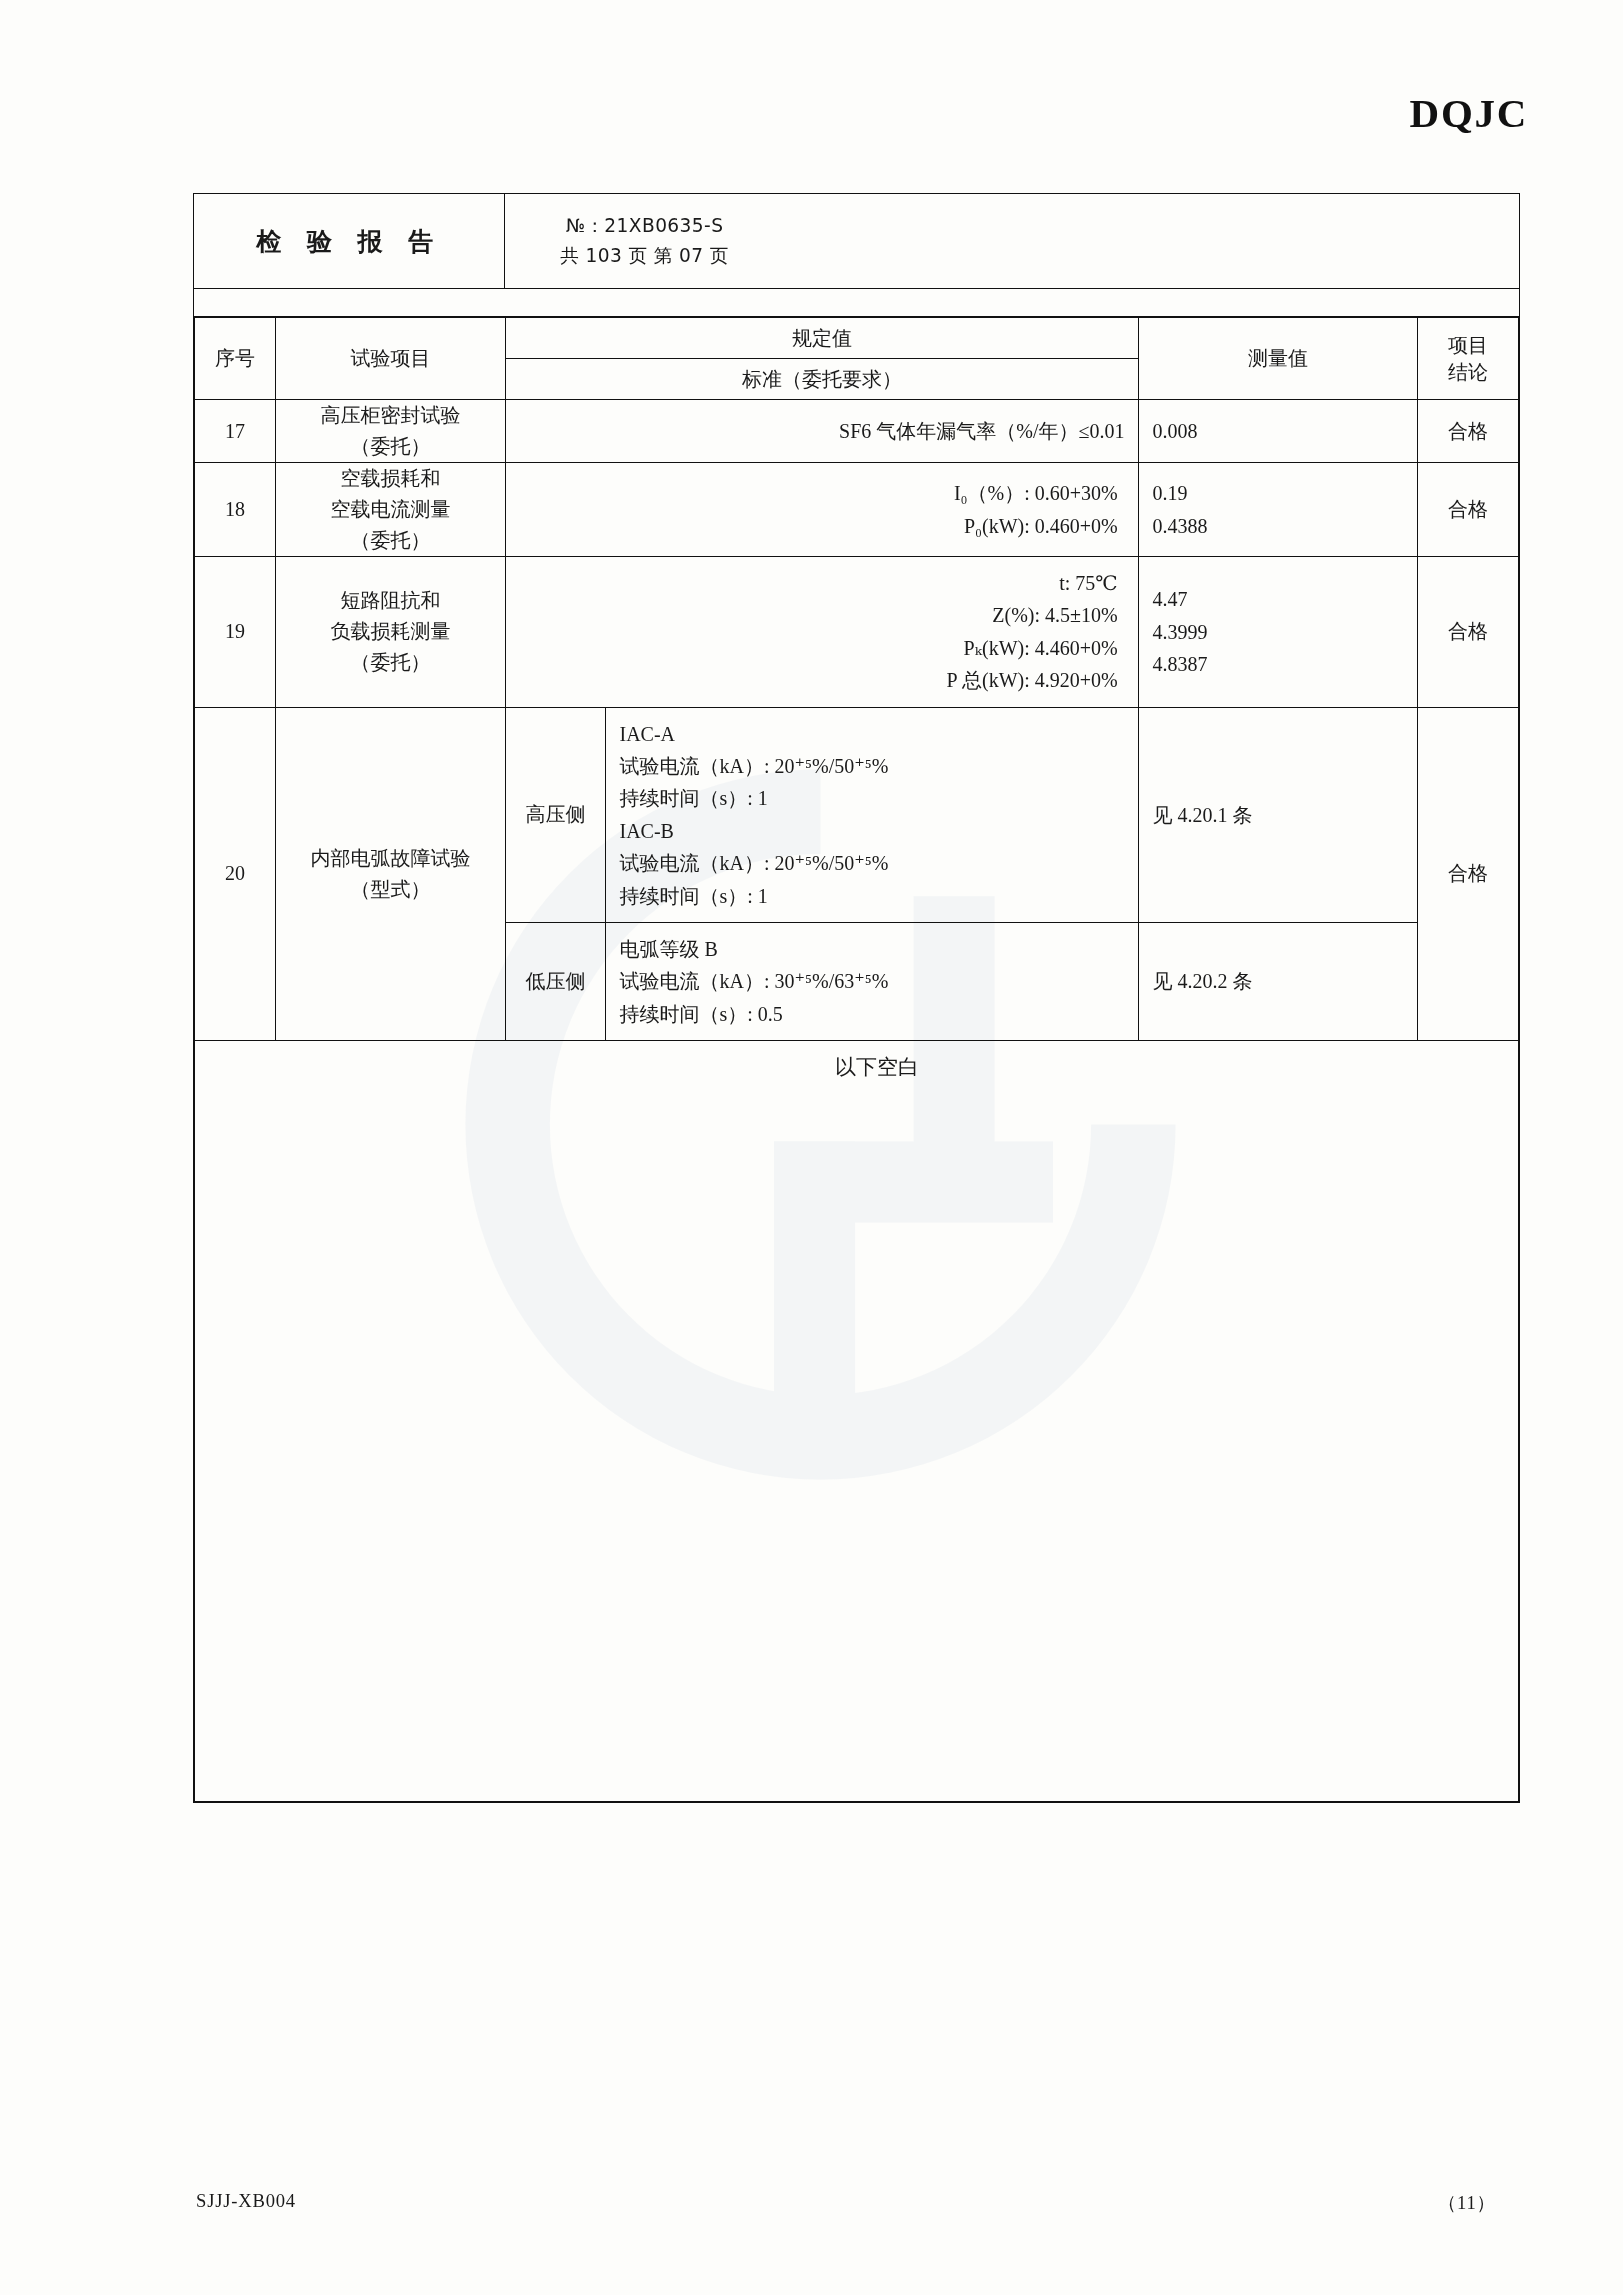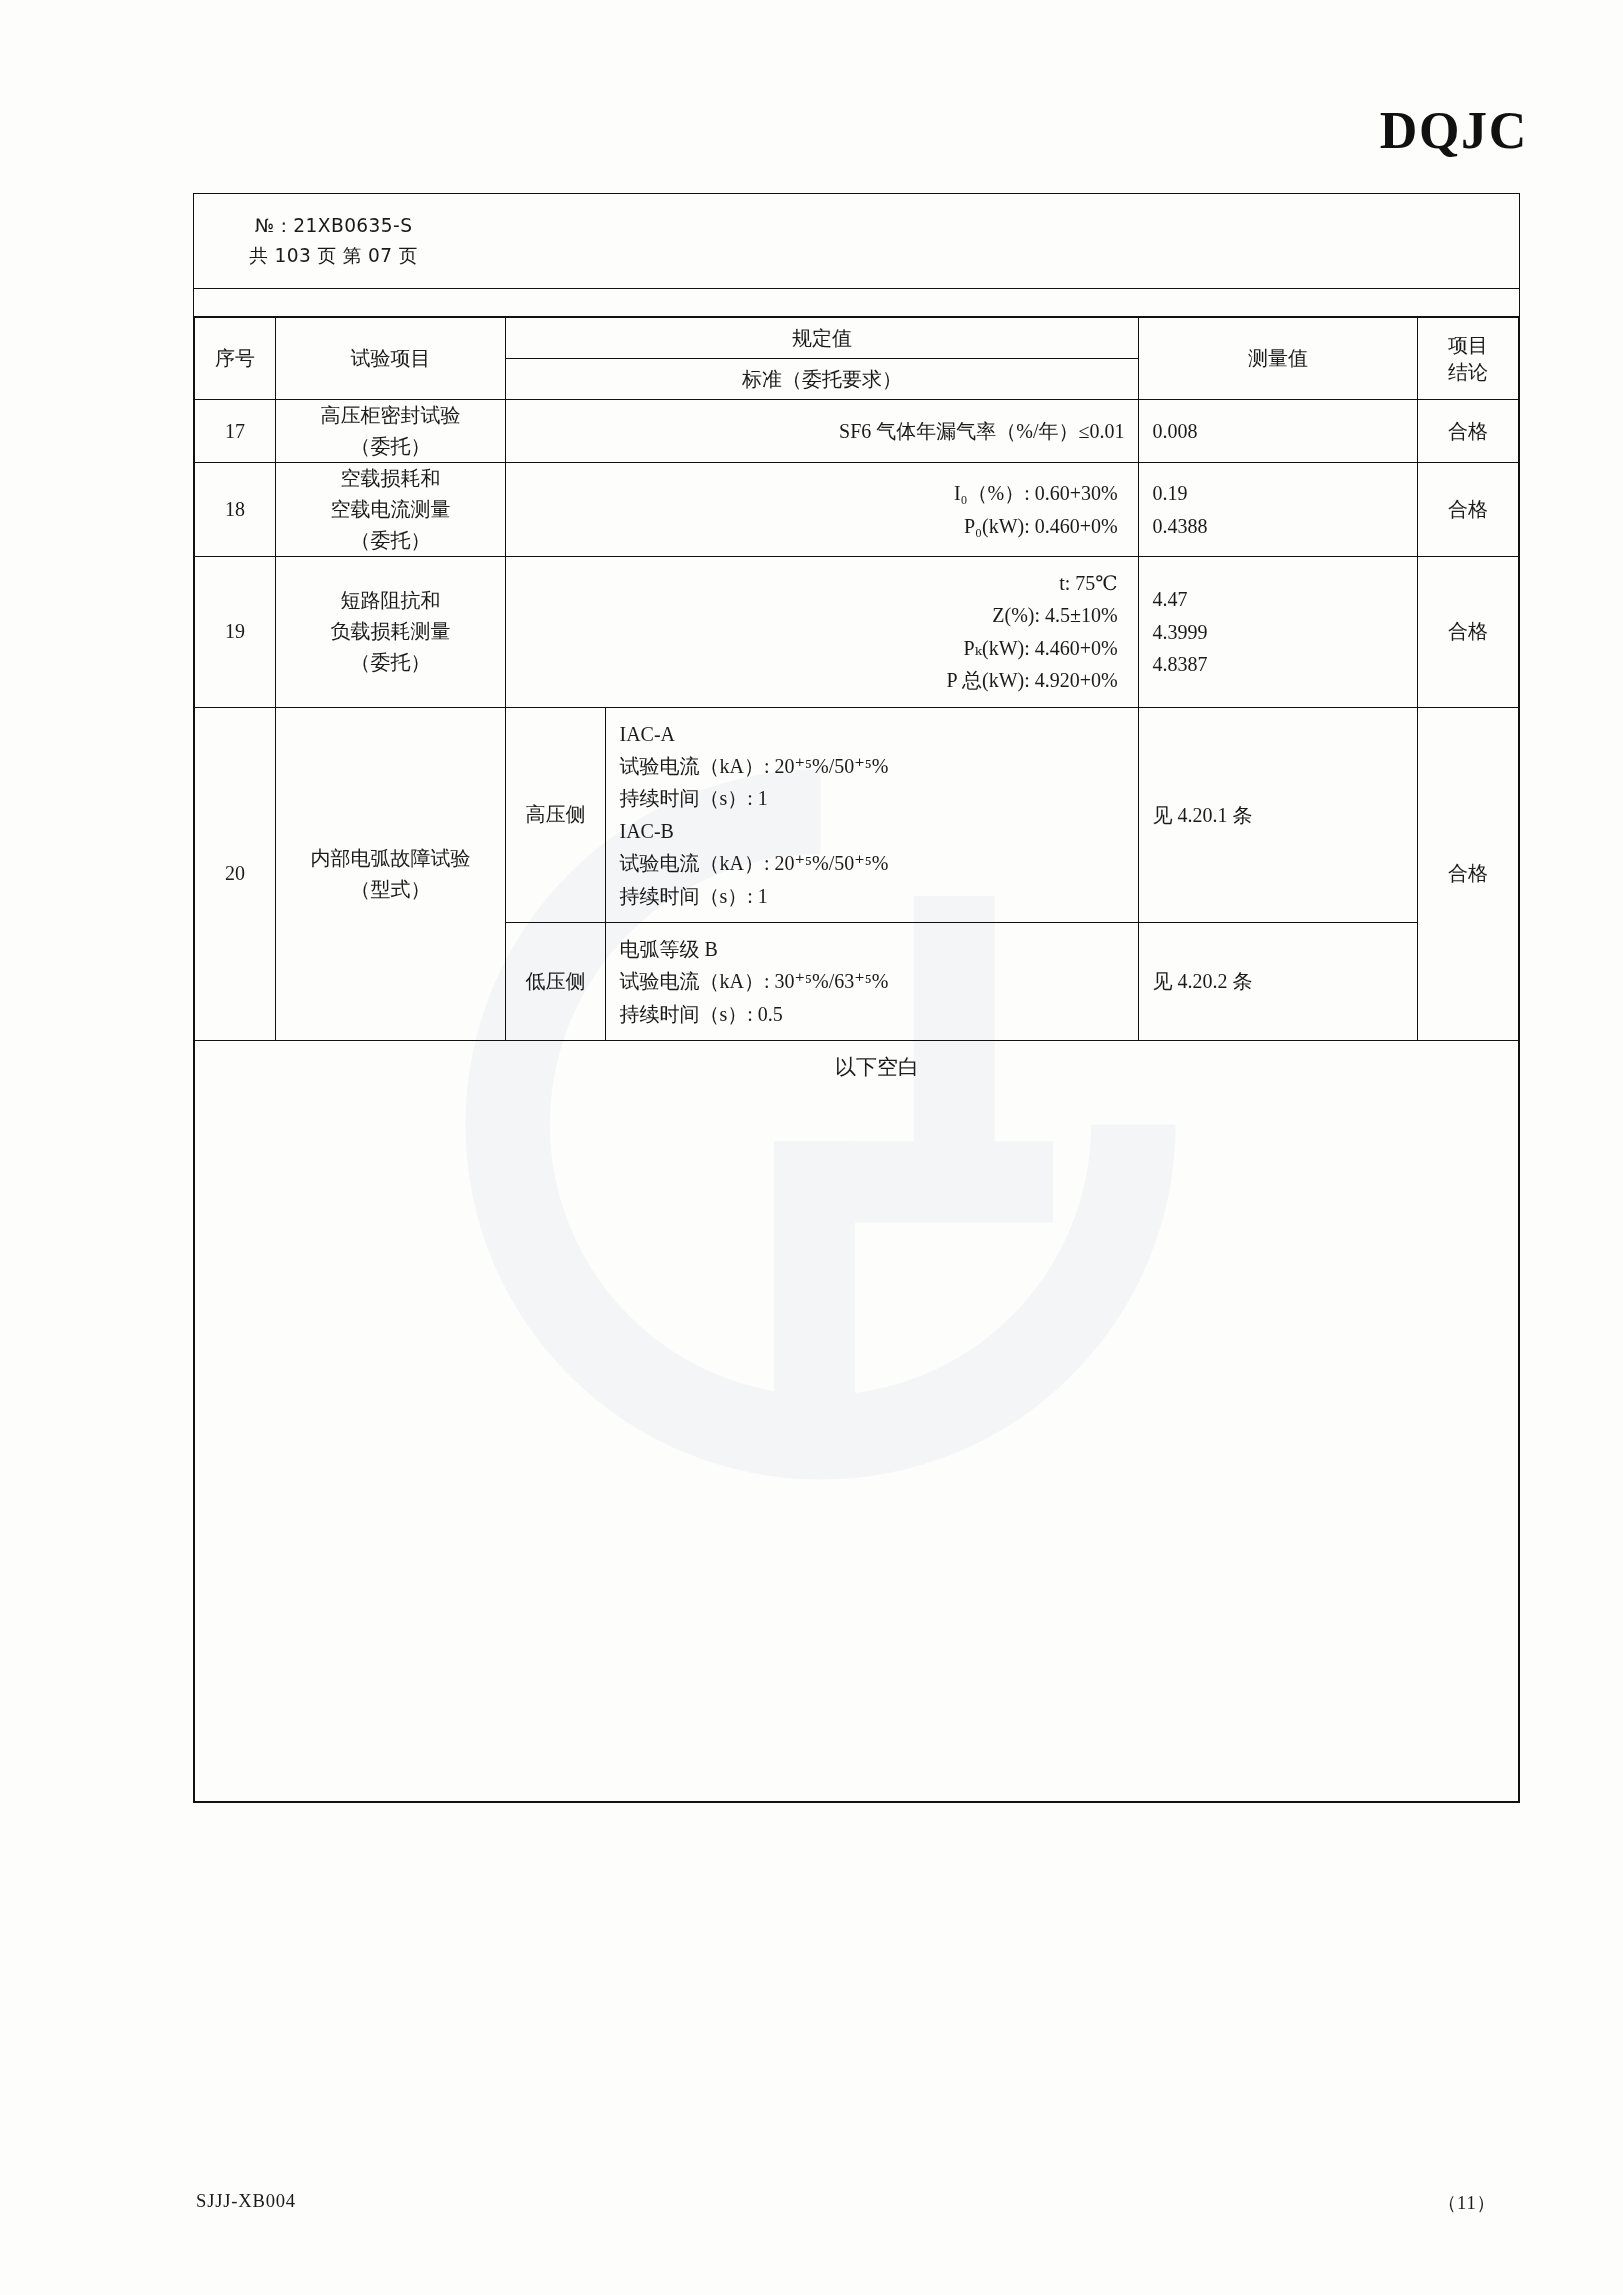--- a/index.html
+++ b/index.html
@@ -29,23 +29,23 @@
     top: 744px;
     width: 761px;
     height: 761px;
     opacity: 0.13;
     pointer-events: none;
   }
 
   .dqjc {
     position: absolute;
     right: 95px;
-    top: 101px;
+    top: 89px;
     font-family: "Liberation Serif", serif;
-    font-size: 52px;
+    font-size: 41px;
     font-weight: bold;
     letter-spacing: 1.7px;
     color: #111;
   }
 
   
   .outer {
     position: absolute;
     left: 193px;
     top: 193px;
@@ -183,20 +183,21 @@
     <rect x="395" y="470" width="96" height="300" fill="#b9c6d8"></rect>
     <rect x="395" y="470" width="330" height="96" fill="#b9c6d8"></rect>
     <rect x="560" y="180" width="96" height="300" fill="#b9c6d8"></rect>
   </svg>
 
   <div class="dqjc">DQJC</div>
 
   <div class="outer">
 
     <div class="hdr">
+      <div class="hdr-cell hdr-title">检 验 报 告</div>
       <div class="hdr-cell hdr-no">
         <div class="l1">№：21XB0635-S</div>
         <div class="l2">共 103 页  第 07 页</div>
       </div>
     </div>
 
     <div class="spacer-row"></div>
 
     <table class="main">
       <colgroup>

